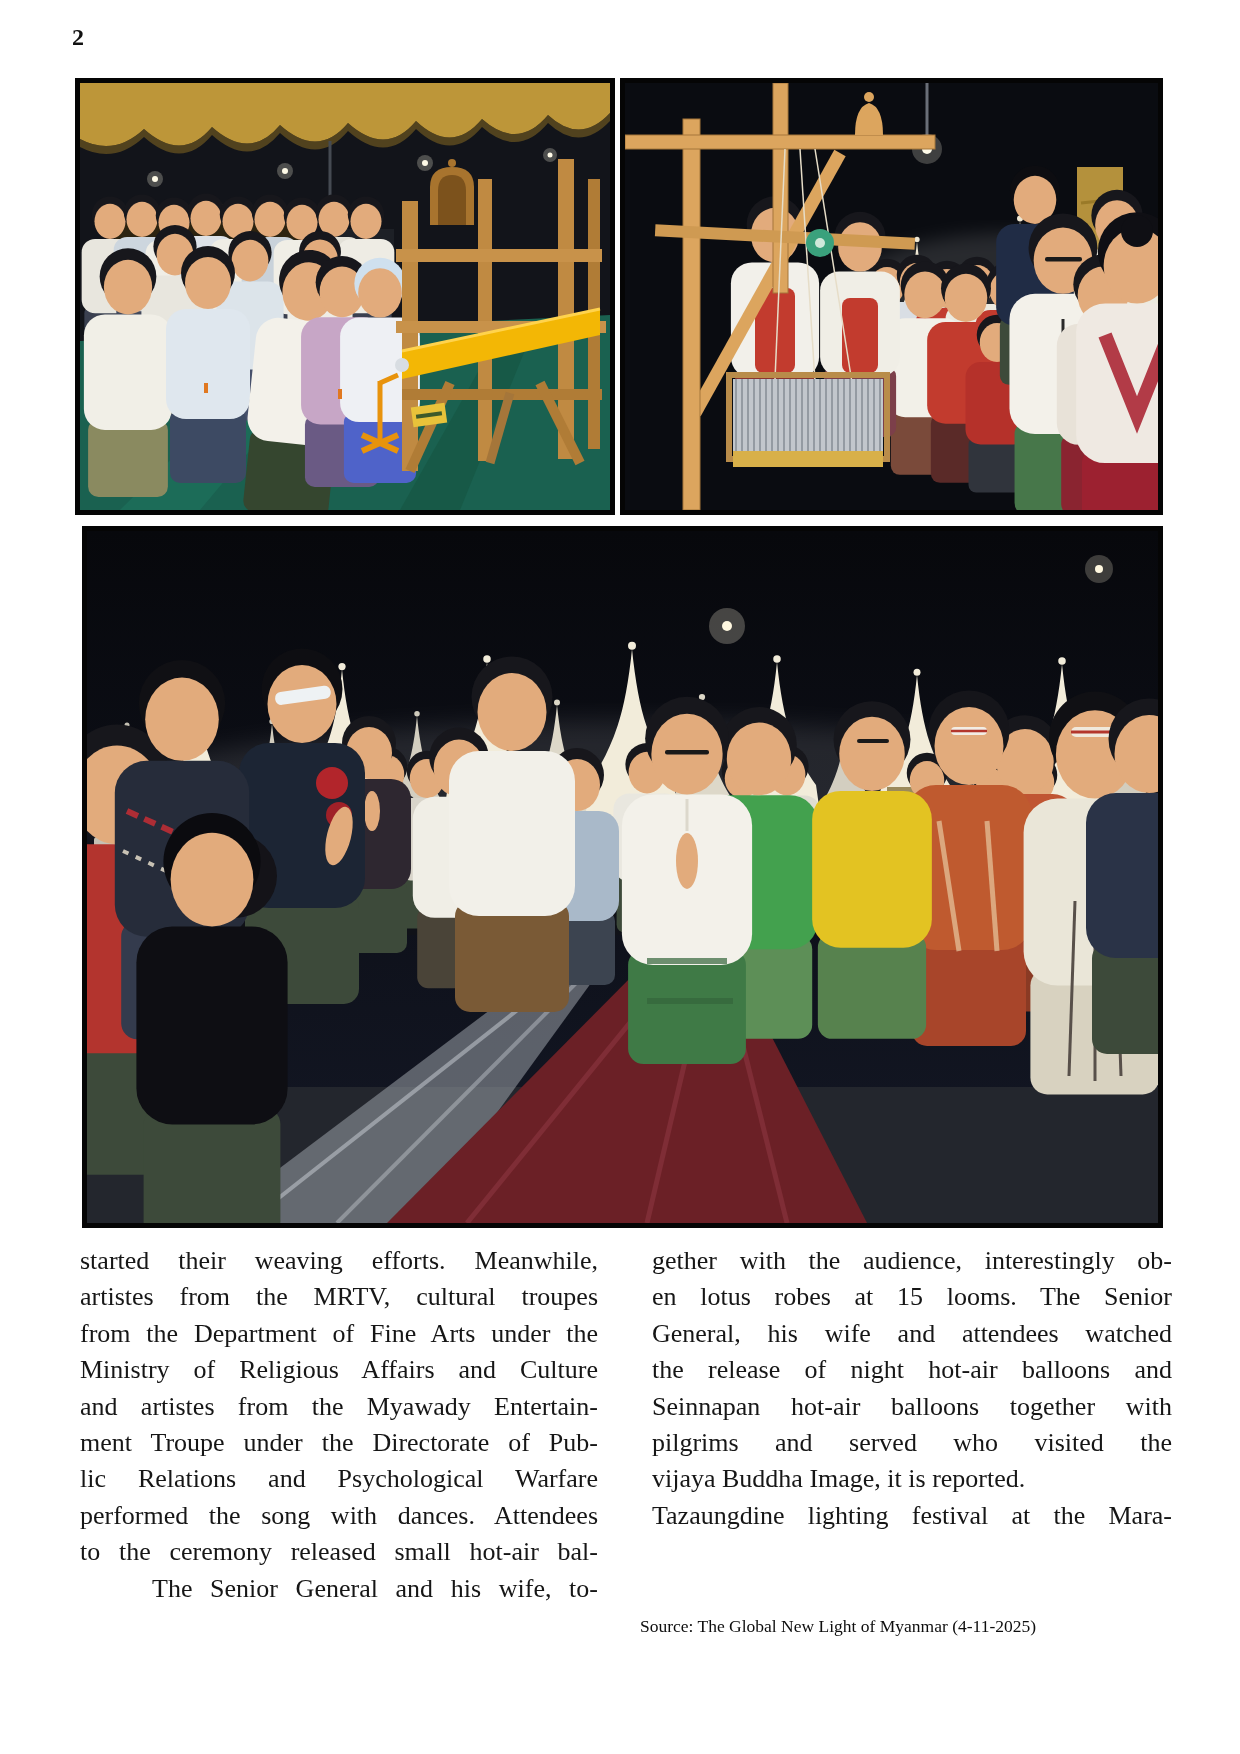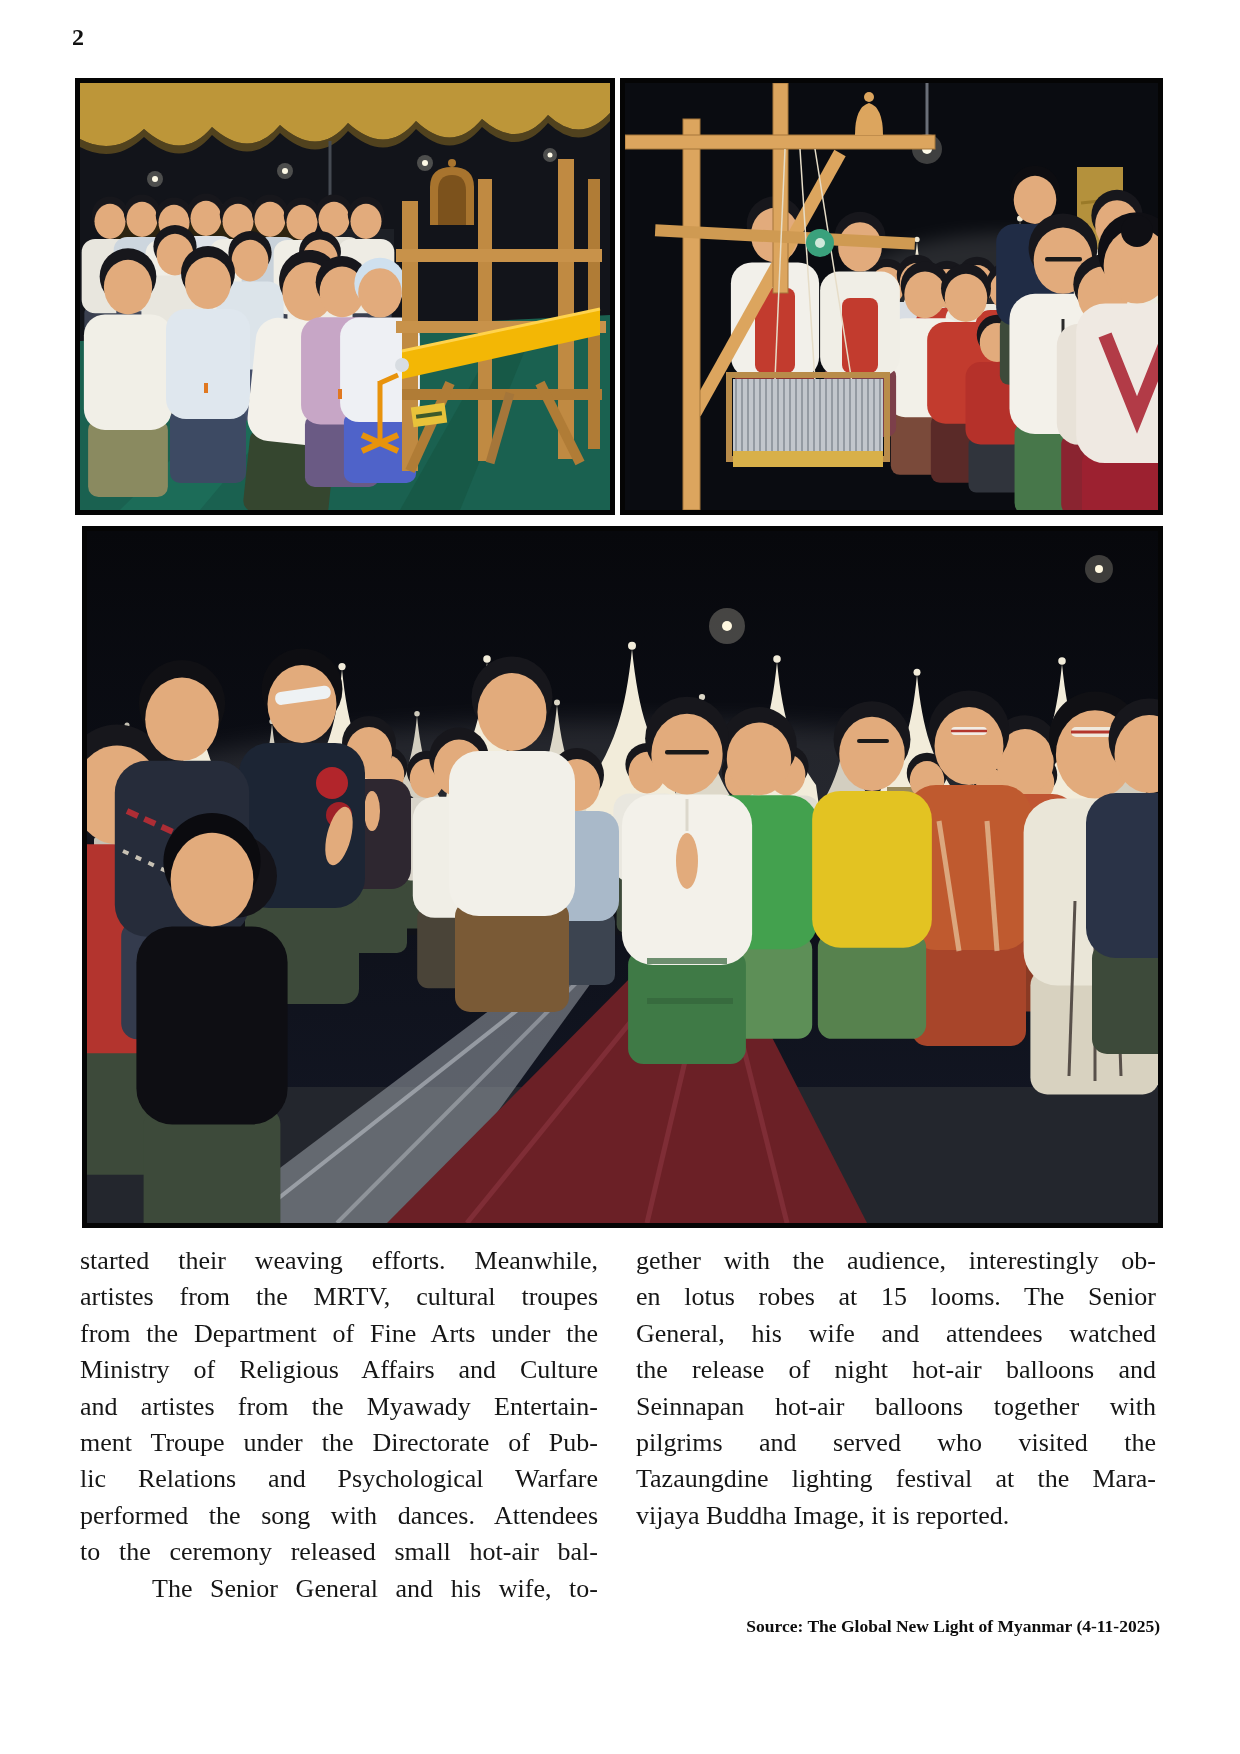--- a/index.html
+++ b/index.html
@@ -6,26 +6,26 @@
   .page{position:relative;width:1240px;height:1754px;background:#ffffff;overflow:hidden;
         font-family:"Liberation Serif", serif;color:#161616;}
   .page-number{position:absolute;left:72px;top:24px;font-size:24px;font-weight:bold;color:#111;}
   .photo{position:absolute;margin:0;padding:0;border:5px solid #050505;box-sizing:border-box;background:#0b0d11;overflow:hidden;}
   .photo svg{display:block;width:100%;height:100%;}
   .photo-tl{left:75px;top:78px;width:540px;height:437px;}
   .photo-tr{left:620px;top:78px;width:543px;height:437px;}
   .photo-main{left:82px;top:526px;width:1081px;height:702px;}
   .col{position:absolute;font-size:26px;line-height:36.4px;color:#161616;}
   .col-left{left:80px;top:1243px;width:518px;}
-  .col-right{left:636px;top:1243px;width:520px;}
+  .col-right{left:652px;top:1243px;width:520px;}
   .line{text-align:justify;text-align-last:justify;white-space:nowrap;overflow:visible;}
   .line.endp{text-align-last:left;}
   .line.indent{text-indent:72px;}
-  .source{position:absolute;left:640px;top:1616px;width:520px;text-align:right;
-          font-size:17.5px;font-weight:bold;color:#0d0d0d;}
+  .source{position:absolute;left:640px;top:1616px;width:520px;
+          font-size:17.5px;font-weight:normal;color:#0d0d0d;}
   
   .hd{fill:var(--skin,#e2ab7c);}
   .hair{fill:var(--hair,#17171c);}
   .torso{fill:var(--shirt,#f1efe8);}
   .lower{fill:var(--skirt,#3d4a3a);}
 </style>
 </head>
 <body>
 
 <div class="page">
@@ -379,19 +379,19 @@
     <div class="line indent">The Senior General and his wife, to-</div>
   </div>
 
   <div class="col col-right">
     <div class="line">gether with the audience, interestingly ob-</div>
     <div class="line">en lotus robes at 15 looms. The Senior</div>
     <div class="line">General, his wife and attendees watched</div>
     <div class="line">the release of night hot-air balloons and</div>
     <div class="line">Seinnapan hot-air balloons together with</div>
     <div class="line">pilgrims and served who visited the</div>
+    <div class="line endp">vijaya Buddha Image, it is reported.</div>
     <div class="line">Tazaungdine lighting festival at the Mara-</div>
-    <div class="line endp">vijaya Buddha Image, it is reported.</div>
   </div>
 
   <div class="source">Source: The Global New Light of Myanmar (4-11-2025)</div>
 
 </div>
 
 </body></html>

